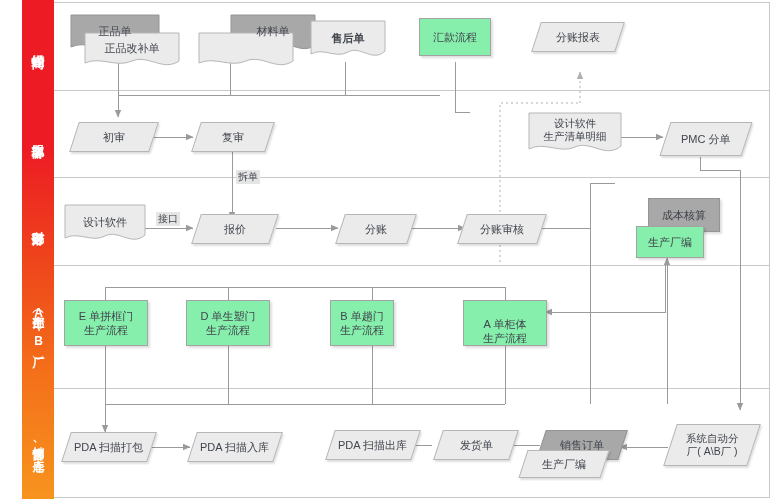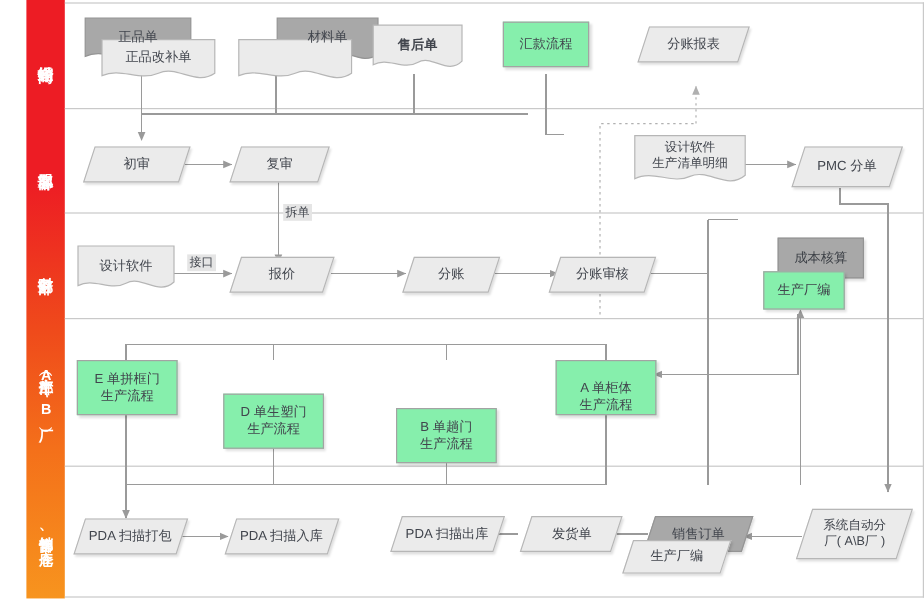--- a/index.html
+++ b/index.html
@@ -318,25 +318,25 @@
     <span>成本核算</span>
   </div>
   <div class="node shape-rect" style="left:636px;top:226px;width:68px;height:32px;">
     <span>生产厂编</span>
   </div>
 
   <div class="node shape-rect" style="left:64px;top:300px;width:84px;height:46px;align-items:center;">
     <span>E 单拼框门
 生产流程</span>
   </div>
-  <div class="node shape-rect" style="left:186px;top:300px;width:84px;height:46px;margin-top:28px;">
+  <div class="node shape-rect" style="left:186px;top:300px;width:84px;height:46px;">
     <span>D 单生塑门
 生产流程</span>
   </div>
-  <div class="node shape-rect" style="left:330px;top:300px;width:84px;height:46px;margin-top:40px;">
+  <div class="node shape-rect" style="left:330px;top:300px;width:64px;height:46px;">
     <span>B 单趟门
 生产流程</span>
   </div>
   <div class="node shape-rect" style="left:463px;top:300px;width:84px;height:46px;align-items:flex-end;">
     <span>A 单柜体
 生产流程</span>
   </div>
 
   <div class="node shape-para" style="left:66px;top:432px;width:86px;height:30px;">
     <span class="txt">PDA 扫描打包</span>

